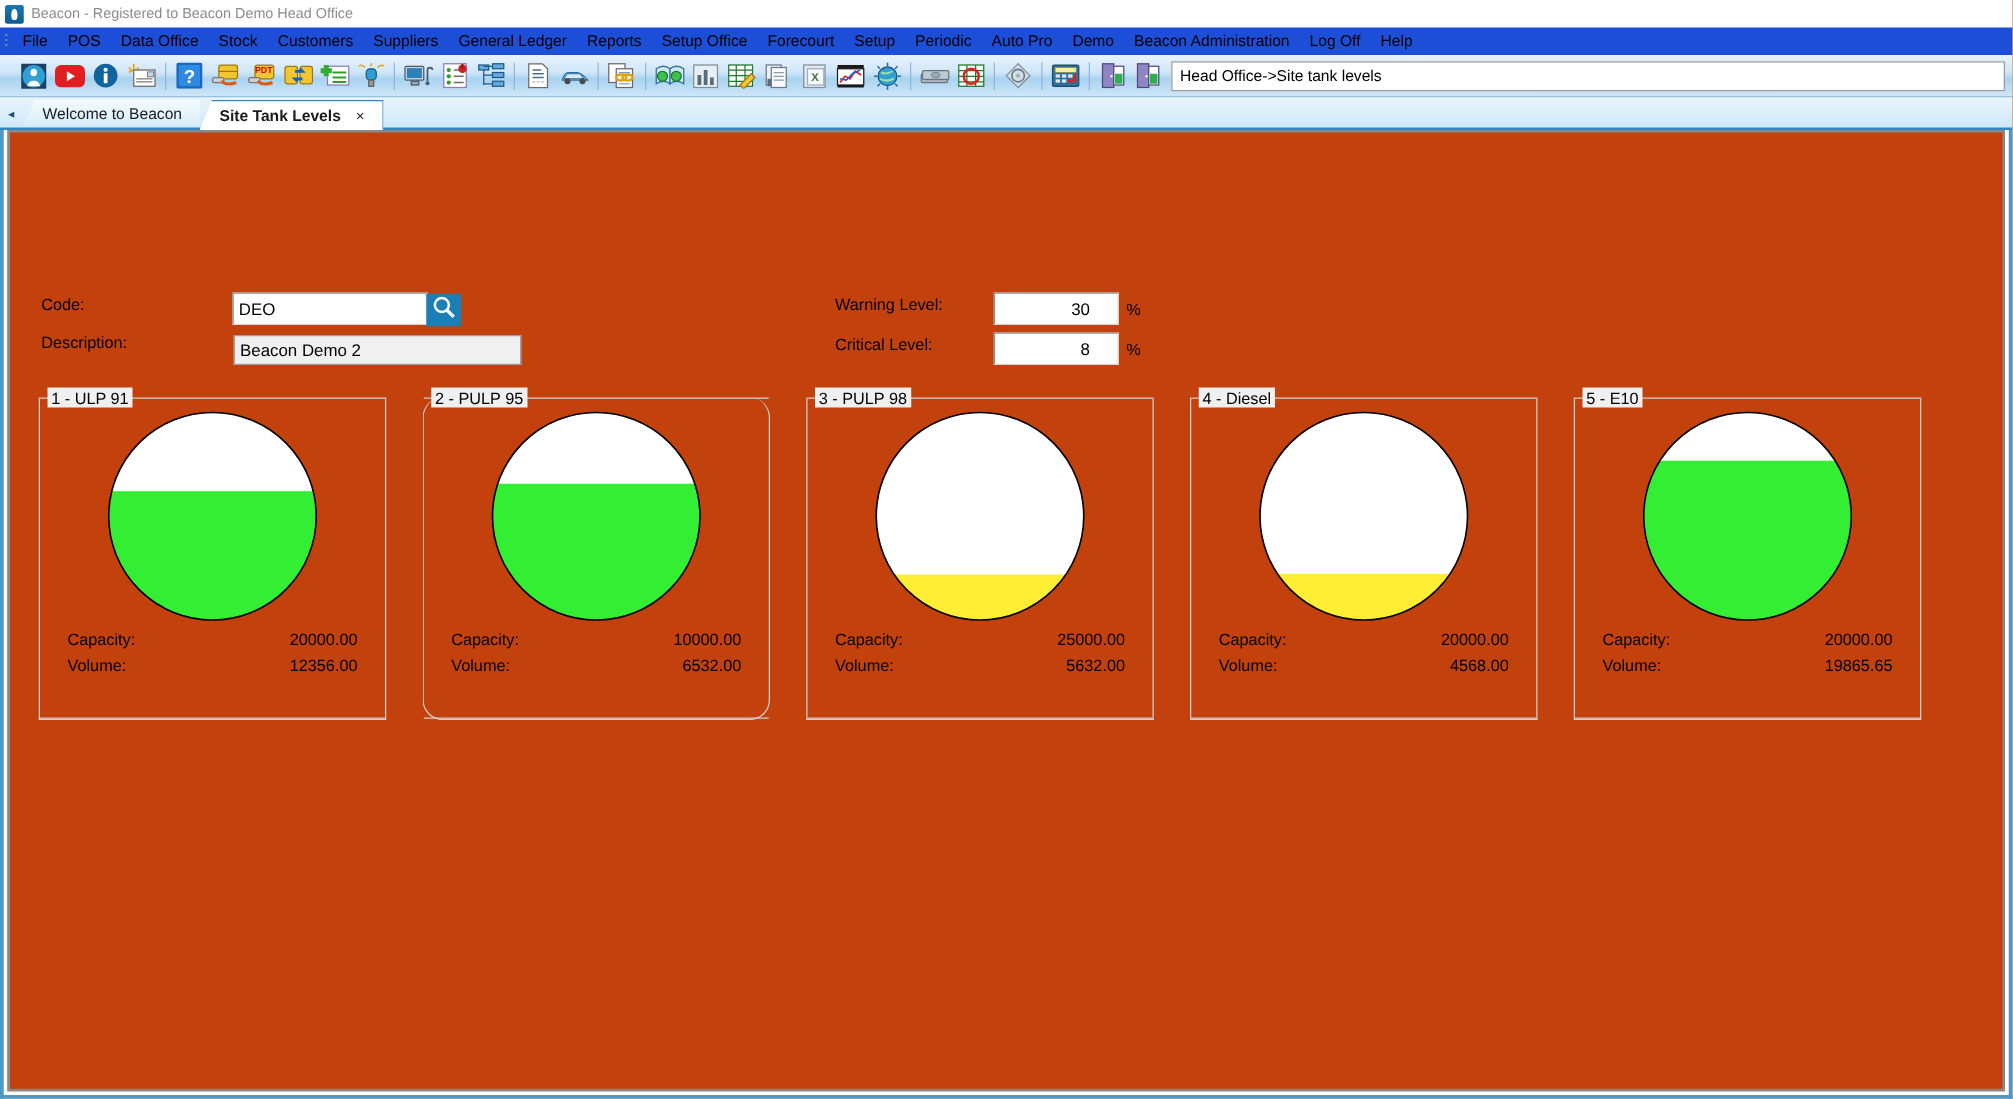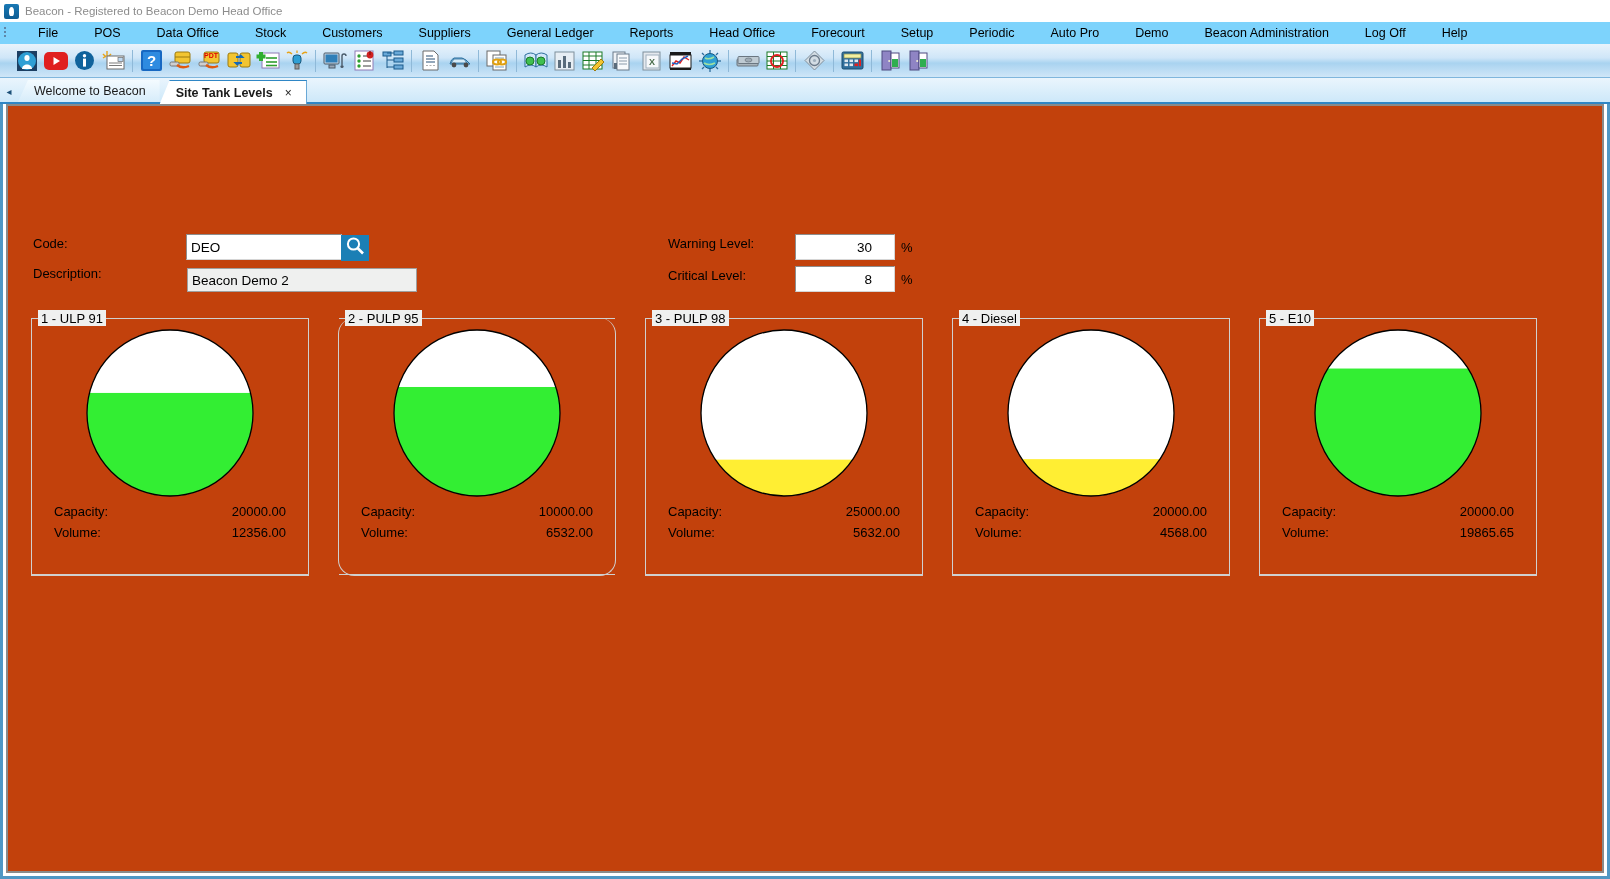--- a/index.html
+++ b/index.html
@@ -21,22 +21,22 @@
     flex:0 0 auto;
   }
   #titlebar .tb-icon:after{
     content:"";width:5px;height:9px;border-radius:50% 50% 40% 40%;
     background:#ffffff;display:block;
   }
   #titlebar .tb-text{font-size:11.5px;color:#8c8c8c;white-space:nowrap;}
 
   
   #menubar{
-    height:22px;background:#7dd3fc;display:flex;align-items:center;
-    font-size:12.5px;color:#000;box-sizing:border-box;gap:20px;
+    height:22px;background:#1d4ed8;display:flex;align-items:center;
+    font-size:12.5px;color:#000;box-sizing:border-box;
   }
   #menubar .grip{
     width:10px;height:100%;display:flex;align-items:center;justify-content:center;
     flex:0 0 auto;
   }
   #menubar .grip:after{
     content:"";width:2px;height:12px;
     background:repeating-linear-gradient(#5d86a8 0 2px,transparent 2px 4px);
     display:block;
   }
@@ -162,21 +162,21 @@
 <div id="menubar">
   <span class="grip"></span>
   <span class="mi">File</span>
   <span class="mi">POS</span>
   <span class="mi">Data Office</span>
   <span class="mi">Stock</span>
   <span class="mi">Customers</span>
   <span class="mi">Suppliers</span>
   <span class="mi">General Ledger</span>
   <span class="mi">Reports</span>
-  <span class="mi">Head Office</span>
+  <span class="mi">Setup Office</span>
   <span class="mi">Forecourt</span>
   <span class="mi">Setup</span>
   <span class="mi">Periodic</span>
   <span class="mi">Auto Pro</span>
   <span class="mi">Demo</span>
   <span class="mi">Beacon Administration</span>
   <span class="mi">Log Off</span>
   <span class="mi">Help</span>
 </div>
 
@@ -514,20 +514,23 @@
     </svg>
   </div>
 
   <div class="tbtn" style="width:26px;">
     <svg width="21" height="21" viewBox="0 0 21 21">
       <rect x="2" y="1" width="9" height="19" fill="#8f84c4" stroke="#4f4a80"></rect>
       <rect x="11" y="3" width="8" height="15" fill="#fff" stroke="#4f4a80"></rect>
       <rect x="12" y="9" width="6" height="8" fill="#2fae4f"></rect>
       <circle cx="9.2" cy="11" r="1" fill="#f2f0d0"></circle>
     </svg>
+  </div>
+  <div id="addrbar">
+    <span>Head Office-&gt;Site tank levels</span>
   </div>
 </div>
 
 <div id="tabstrip">
   <span class="tabscroll">◂</span>
   <div class="tab">
     <span>Welcome to Beacon</span>
   </div>
   <div class="tab active">
     <span>Site Tank Levels</span>

